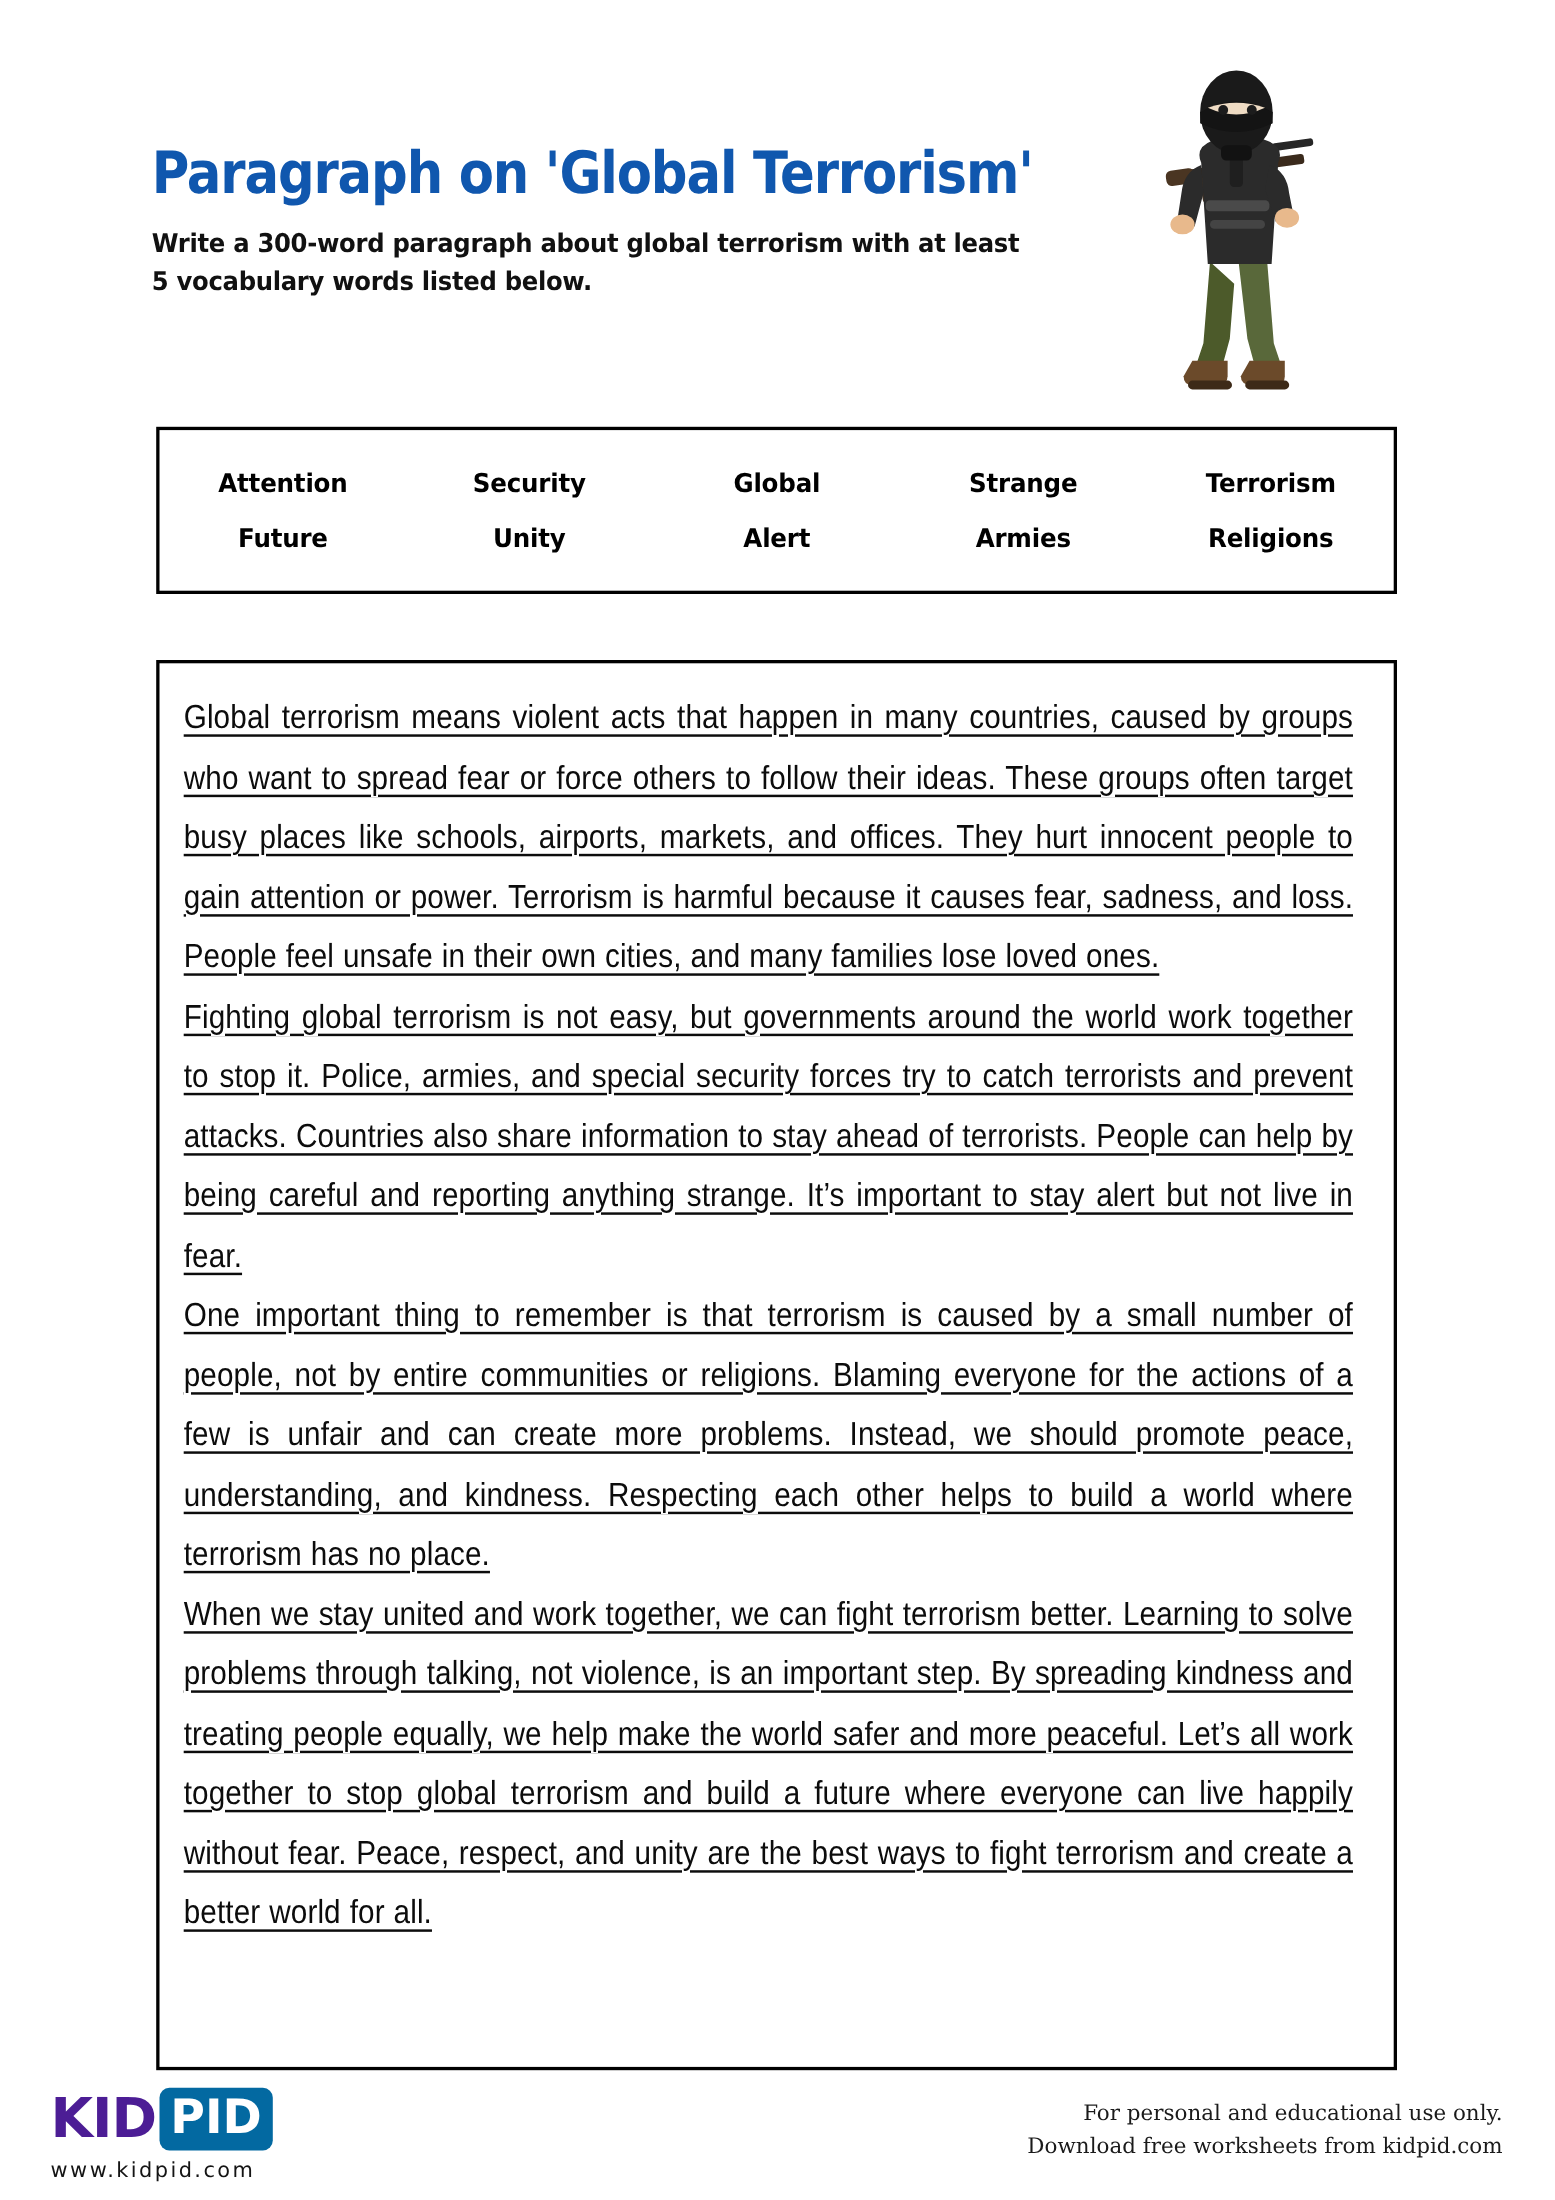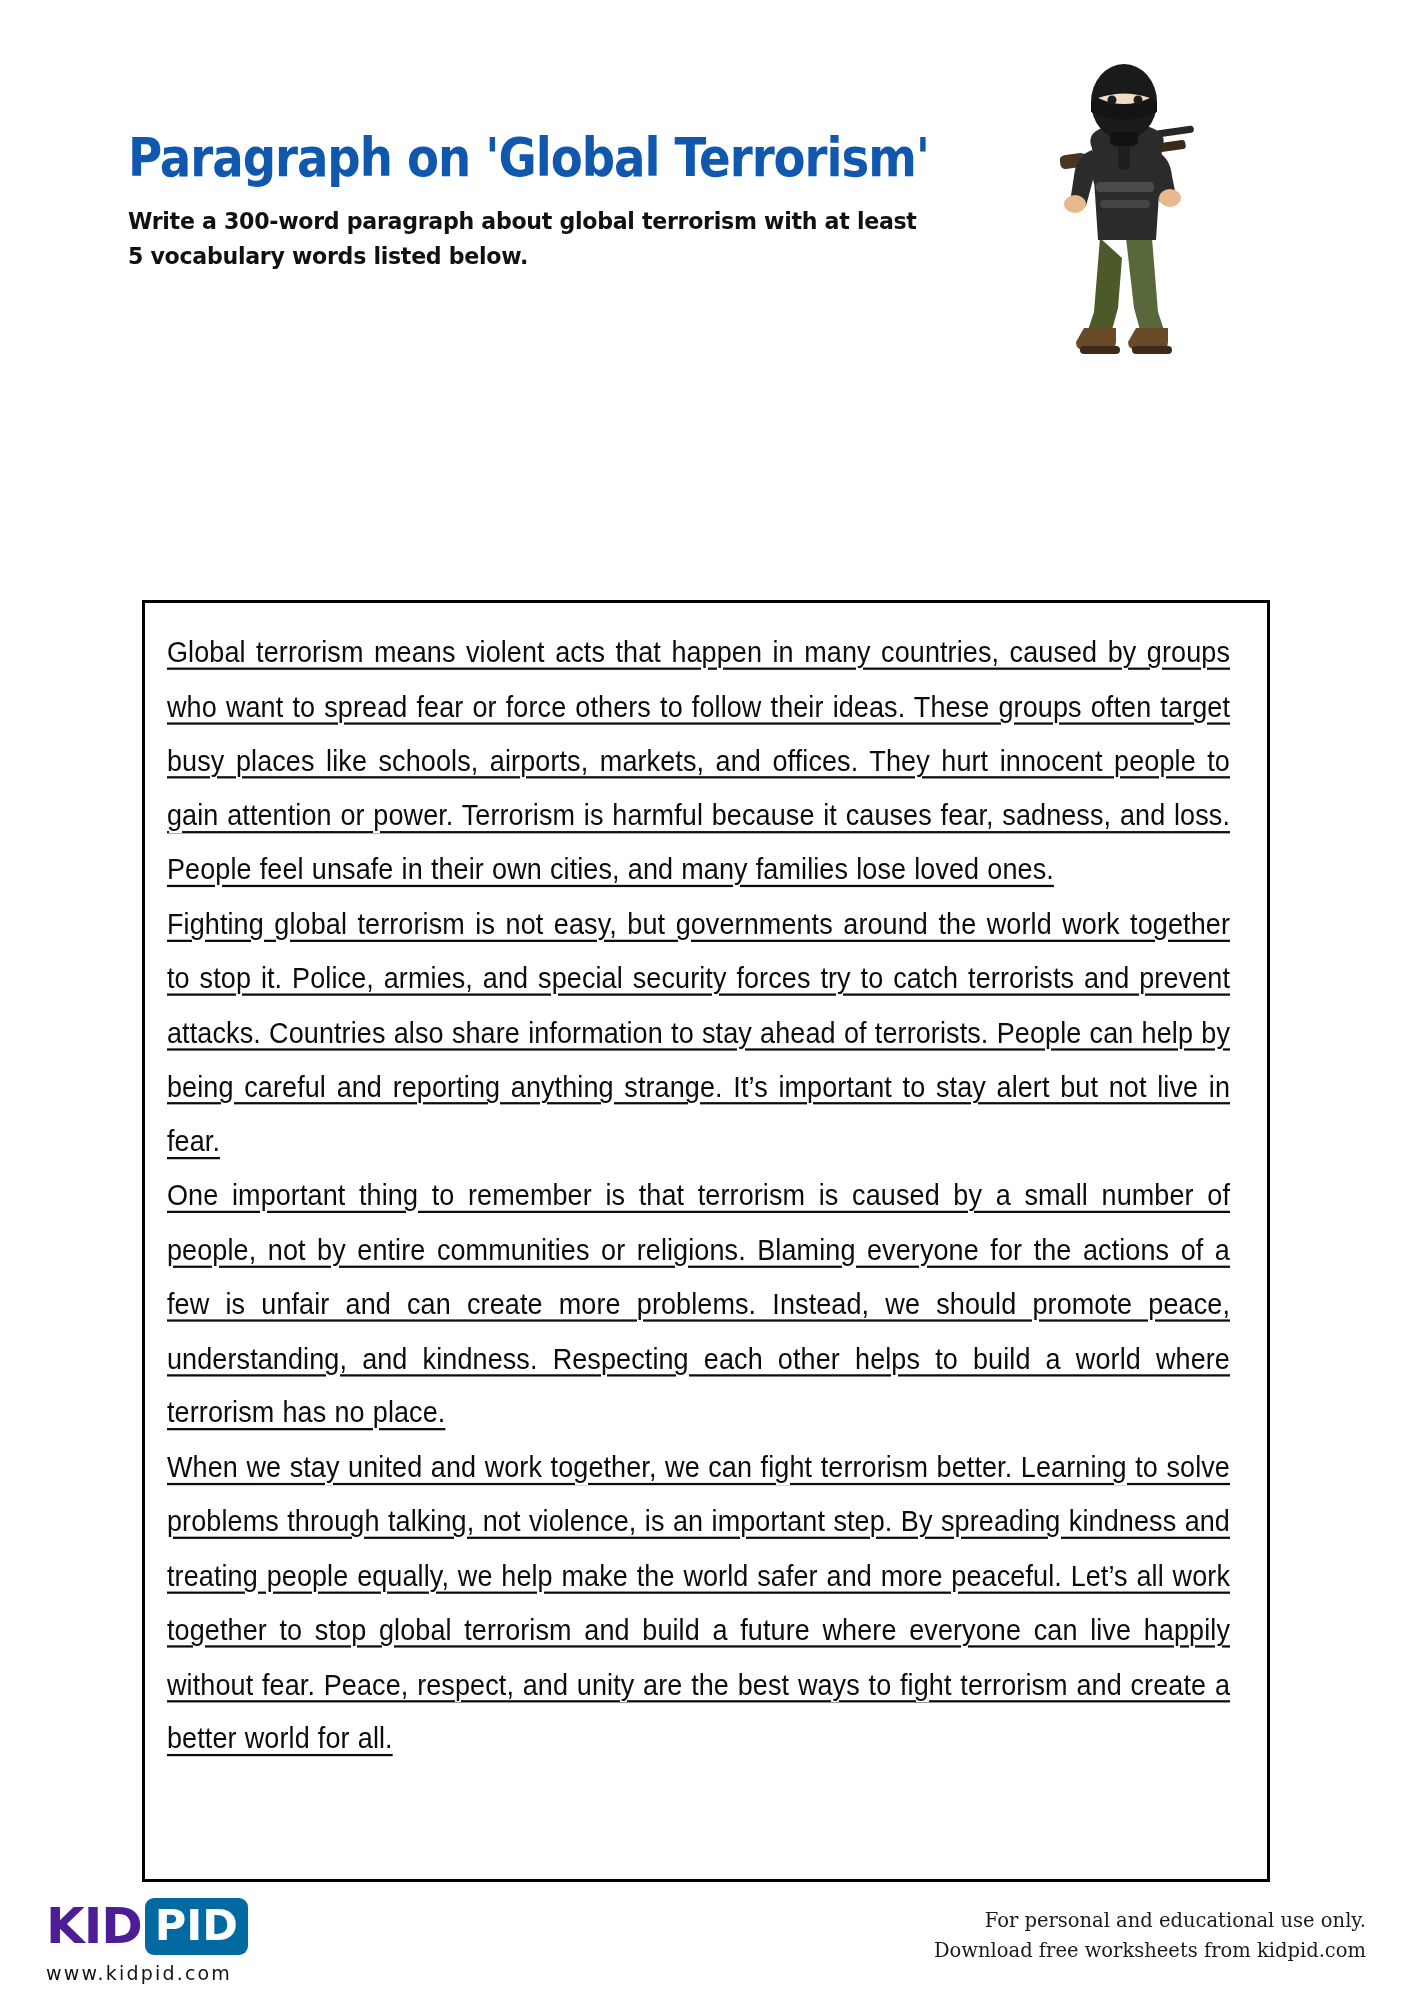--- a/index.html
+++ b/index.html
@@ -13,21 +13,21 @@
     position: relative;
     width: 1414px;
     height: 2000px;
     background: #ffffff;
     overflow: hidden;
   }
 
   
   .header {
     position: absolute;
-    left: 128px;
+    left: 138px;
     top: 130px;
     width: 900px;
   }
   .worksheet-title {
     font-family: "DejaVu Sans", sans-serif;
     font-size: 53px;
     font-weight: bold;
     color: #1057ae;
     letter-spacing: -1.2px;
     line-height: 1.05;
@@ -216,20 +216,36 @@
       <path d="M61 40 q33 -20 66 0 l0 10 q-33 16 -66 0 z" fill="#141414"></path>
 
       <path d="M68 36 q26 -9 52 0 q-26 12 -52 0 z" fill="#efdcc4"></path>
       <circle cx="82" cy="38" r="4.5" fill="#1c1c1c"></circle>
       <circle cx="108" cy="38" r="4.5" fill="#1c1c1c"></circle>
 
       <rect x="80" y="70" width="28" height="14" rx="5" fill="#121212"></rect>
     </svg>
   </div>
 
+  <div class="vocab-box">
+    <div class="vocab-row">
+      <div class="vocab-cell">Attention</div>
+      <div class="vocab-cell">Security</div>
+      <div class="vocab-cell">Global</div>
+      <div class="vocab-cell">Strange</div>
+      <div class="vocab-cell">Terrorism</div>
+    </div>
+    <div class="vocab-row">
+      <div class="vocab-cell">Future</div>
+      <div class="vocab-cell">Unity</div>
+      <div class="vocab-cell">Alert</div>
+      <div class="vocab-cell">Armies</div>
+      <div class="vocab-cell">Religions</div>
+    </div>
+  </div>
 
   <div class="para-box">
     <div class="para">
       <p class="para-block"><span class="u">Global terrorism means violent acts that happen in many countries, caused by groups who want to spread fear or force others to follow their ideas. These groups often target busy places like schools, airports, markets, and offices. They hurt innocent people to gain attention or power. Terrorism is harmful because it causes fear, sadness, and loss. People feel unsafe in their own cities, and many families lose loved ones.</span></p>
       <p class="para-block"><span class="u">Fighting global terrorism is not easy, but governments around the world work together to stop it. Police, armies, and special security forces try to catch terrorists and prevent attacks. Countries also share information to stay ahead of terrorists. People can help by being careful and reporting anything strange. It’s important to stay alert but not live in fear.</span></p>
       <p class="para-block"><span class="u">One important thing to remember is that terrorism is caused by a small number of people, not by entire communities or religions. Blaming everyone for the actions of a few is unfair and can create more problems. Instead, we should promote peace, understanding, and kindness. Respecting each other helps to build a world where terrorism has no place.</span></p>
       <p class="para-block"><span class="u">When we stay united and work together, we can fight terrorism better. Learning to solve problems through talking, not violence, is an important step. By spreading kindness and treating people equally, we help make the world safer and more peaceful. Let’s all work together to stop global terrorism and build a future where everyone can live happily without fear. Peace, respect, and unity are the best ways to fight terrorism and create a better world for all.</span></p>
     </div>
   </div>
 

